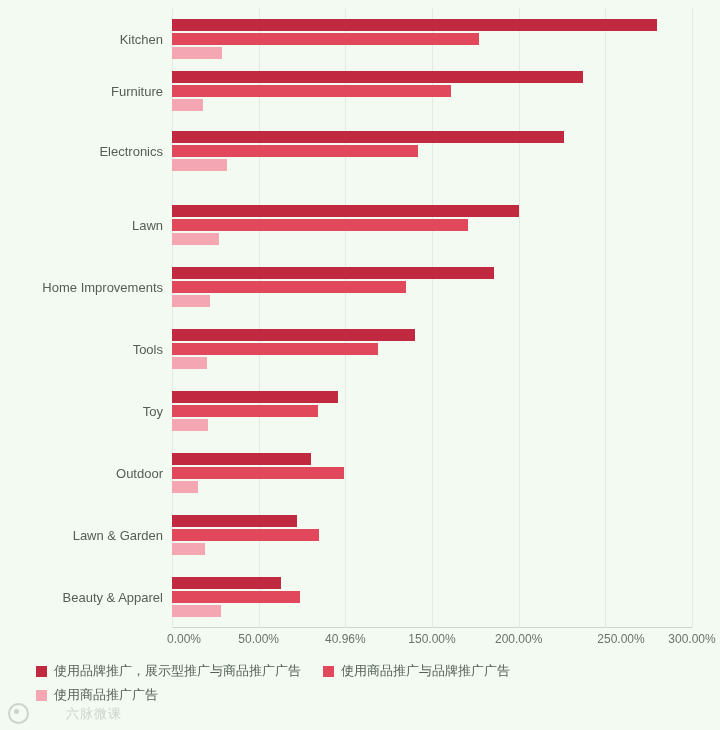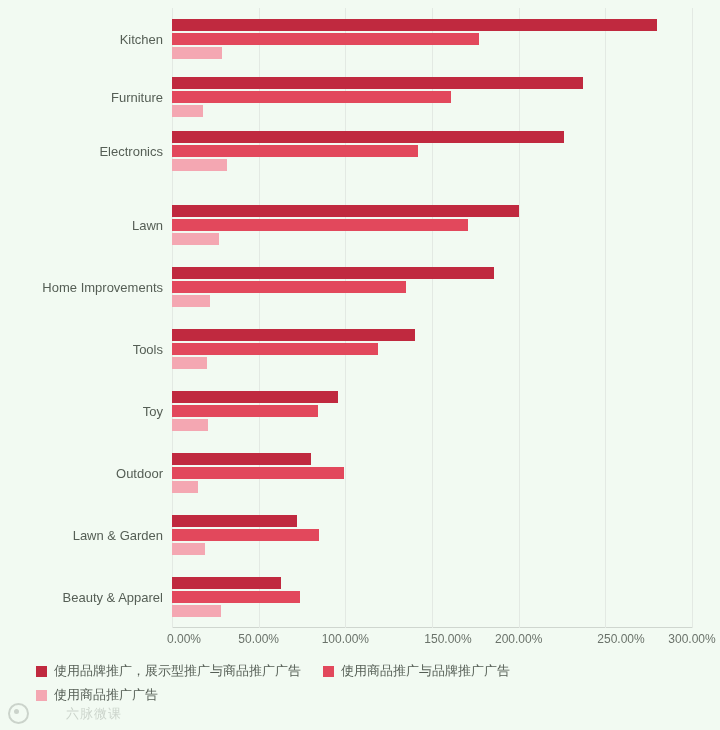--- a/index.html
+++ b/index.html
@@ -157,21 +157,21 @@
         <div class="gridline" style="left: 433.333px;"></div>
         <div class="gridline" style="left: 520px;"></div>
       </div>
     <div id="bars">
         <div class="cat-group" style="top: 0px; height: 62px; padding-left: 20px;">
           <div class="cat-label">Kitchen</div>
           <div class="bar s0" title="使用品牌推广，展示型推广与商品推广广告 Kitchen: 280%" style="width: 485.333px; top: 11px;"></div>
           <div class="bar s1" title="使用商品推广与品牌推广广告 Kitchen: 177%" style="width: 306.8px; top: 25px;"></div>
           <div class="bar s2" title="使用商品推广广告 Kitchen: 29%" style="width: 50.2667px; top: 39px;"></div>
         </div>
-        <div class="cat-group" style="top: 58px; height: 62px;">
+        <div class="cat-group" style="top: 52px; height: 62px;">
           <div class="cat-label">Furniture</div>
           <div class="bar s0" title="使用品牌推广，展示型推广与商品推广广告 Furniture: 237%" style="width: 410.8px; top: 11px;"></div>
           <div class="bar s1" title="使用商品推广与品牌推广广告 Furniture: 161%" style="width: 279.067px; top: 25px;"></div>
           <div class="bar s2" title="使用商品推广广告 Furniture: 18%" style="width: 31.2px; top: 39px;"></div>
         </div>
         <div class="cat-group" style="top: 112px; height: 62px; padding-left: 45px;">
           <div class="cat-label">Electronics</div>
           <div class="bar s0" title="使用品牌推广，展示型推广与商品推广广告 Electronics: 226%" style="width: 391.733px; top: 11px;"></div>
           <div class="bar s1" title="使用商品推广与品牌推广广告 Electronics: 142%" style="width: 246.133px; top: 25px;"></div>
           <div class="bar s2" title="使用商品推广广告 Electronics: 32%" style="width: 55.4667px; top: 39px;"></div>
@@ -216,22 +216,22 @@
           <div class="cat-label">Beauty &amp; Apparel</div>
           <div class="bar s0" title="使用品牌推广，展示型推广与商品推广广告 Beauty &amp; Apparel: 63%" style="width: 109.2px; top: 11px;"></div>
           <div class="bar s1" title="使用商品推广与品牌推广广告 Beauty &amp; Apparel: 74%" style="width: 128.267px; top: 25px;"></div>
           <div class="bar s2" title="使用商品推广广告 Beauty &amp; Apparel: 28%" style="width: 48.5333px; top: 39px;"></div>
         </div>
       </div>
   </div>
   <div id="xticks">
       <div class="x-tick" style="left: 184px;">0.00%</div>
       <div class="x-tick" style="left: 258.667px;">50.00%</div>
-      <div class="x-tick" style="left: 345.333px;">100.00%</div>
-      <div class="x-tick" style="left: 448px; text-align: center;">150.00%</div>
+      <div class="x-tick" style="left: 345.333px;">40.96%</div>
+      <div class="x-tick" style="left: 432px; text-align: center;">150.00%</div>
       <div class="x-tick" style="left: 518.667px;">200.00%</div>
       <div class="x-tick" style="left: 621px;">250.00%</div>
       <div class="x-tick" style="left: 692px;">300.00%</div>
     </div>
 
   <div class="legend">
     <div class="legend-row">
       <div class="legend-item">
         <span class="legend-swatch s0"></span>
         <span>使用品牌推广，展示型推广与商品推广广告</span>

